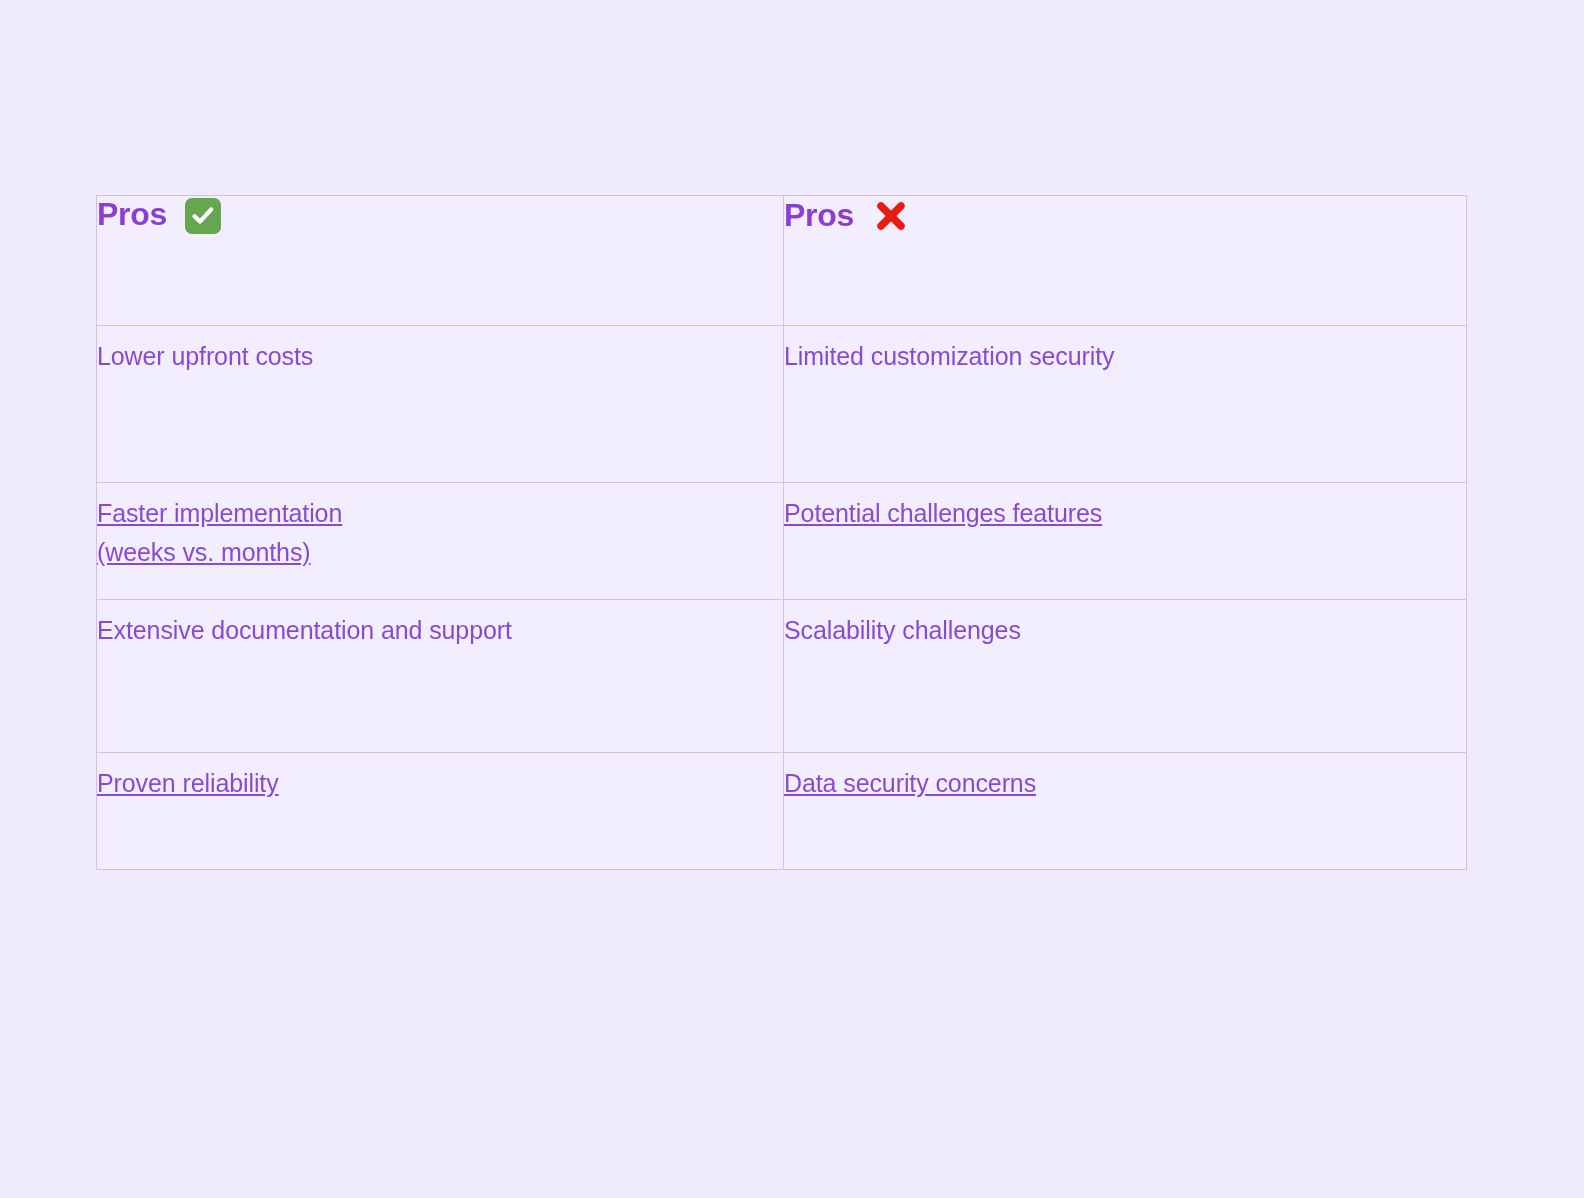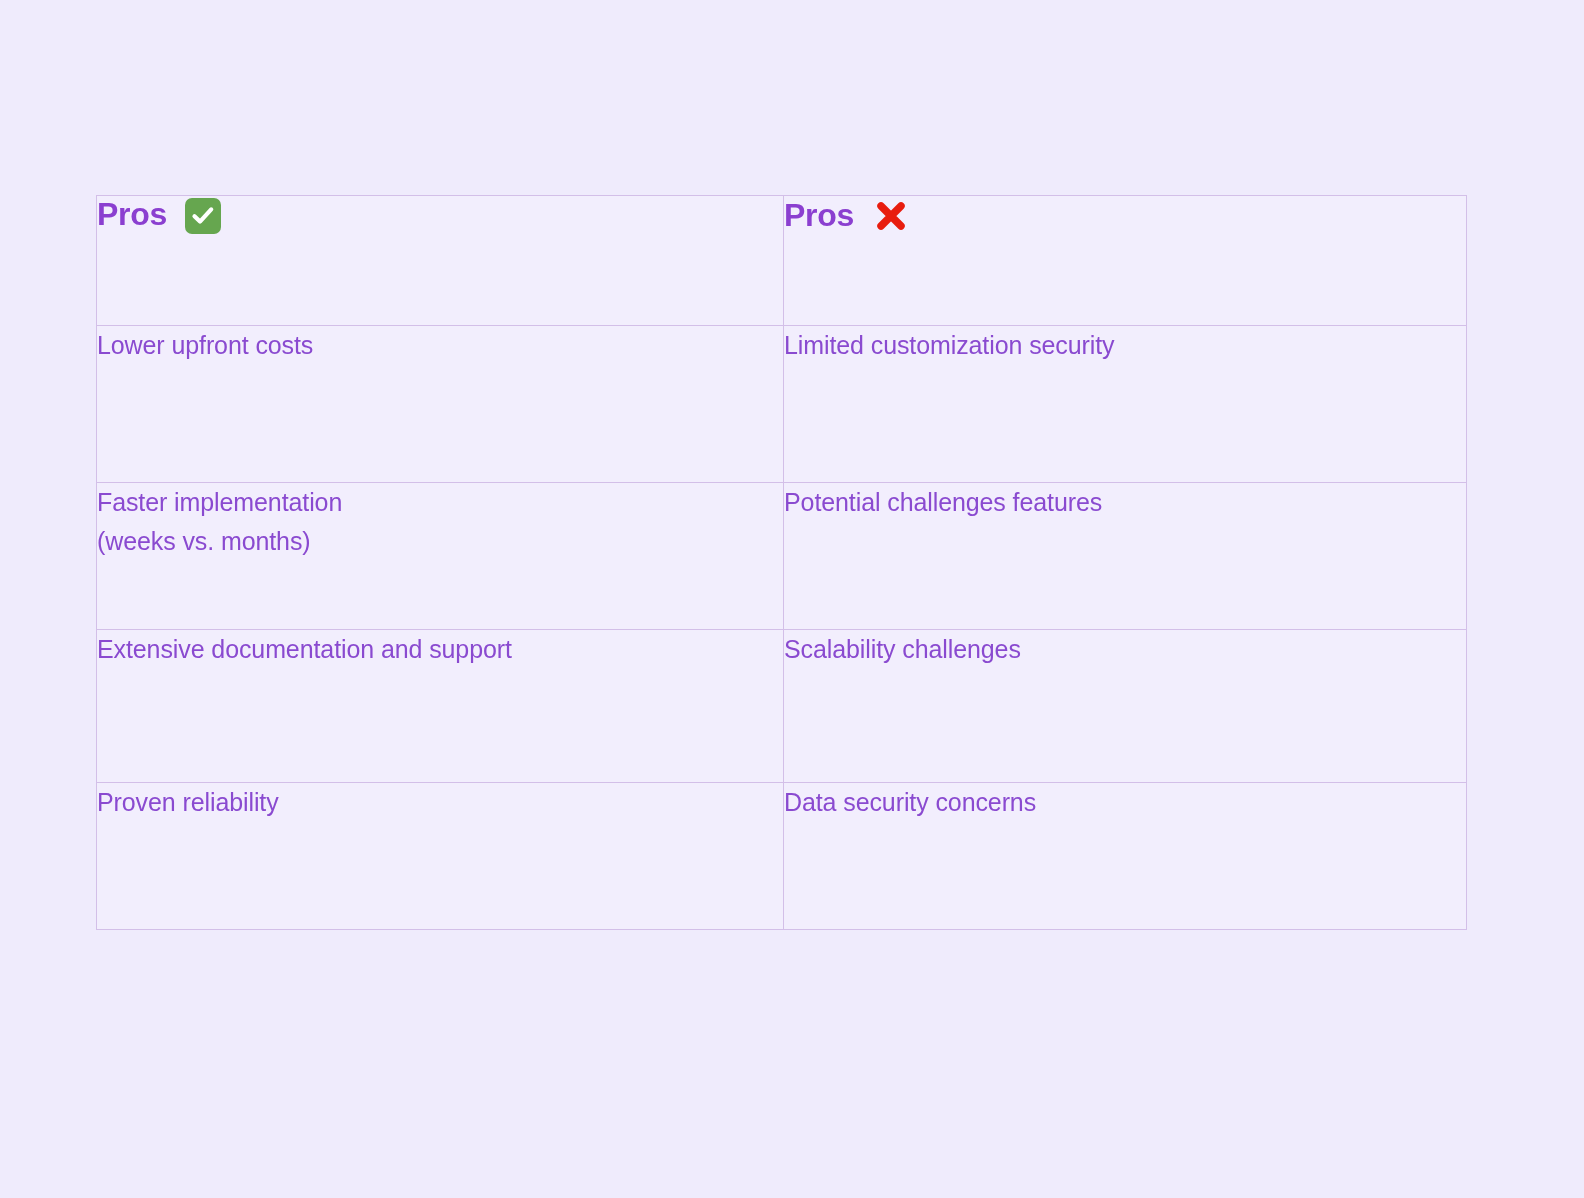--- a/index.html
+++ b/index.html
@@ -104,26 +104,27 @@
   .body-cell {
     padding: 34px 40px 34px 56px;
     box-sizing: border-box;
     font-size: 25px;
     line-height: 1.55;
     color: #8a4ad0;
     font-weight: 400;
     letter-spacing: -0.1px;
   }
   .r-tall  { height: 157px; }
-  .r-short { height: 147px; }
+  .r-short { height: 117px; text-decoration: underline; }
   .r-last  { height: 153px; }
 
   .cell-text {
     display: block;
     white-space: pre-line;
+    margin-top: 11px;
   }
 </style>
 </head>
 <body>
 
 <div class="page">
 
 
   <table class="compare-table">
     <colgroup>

